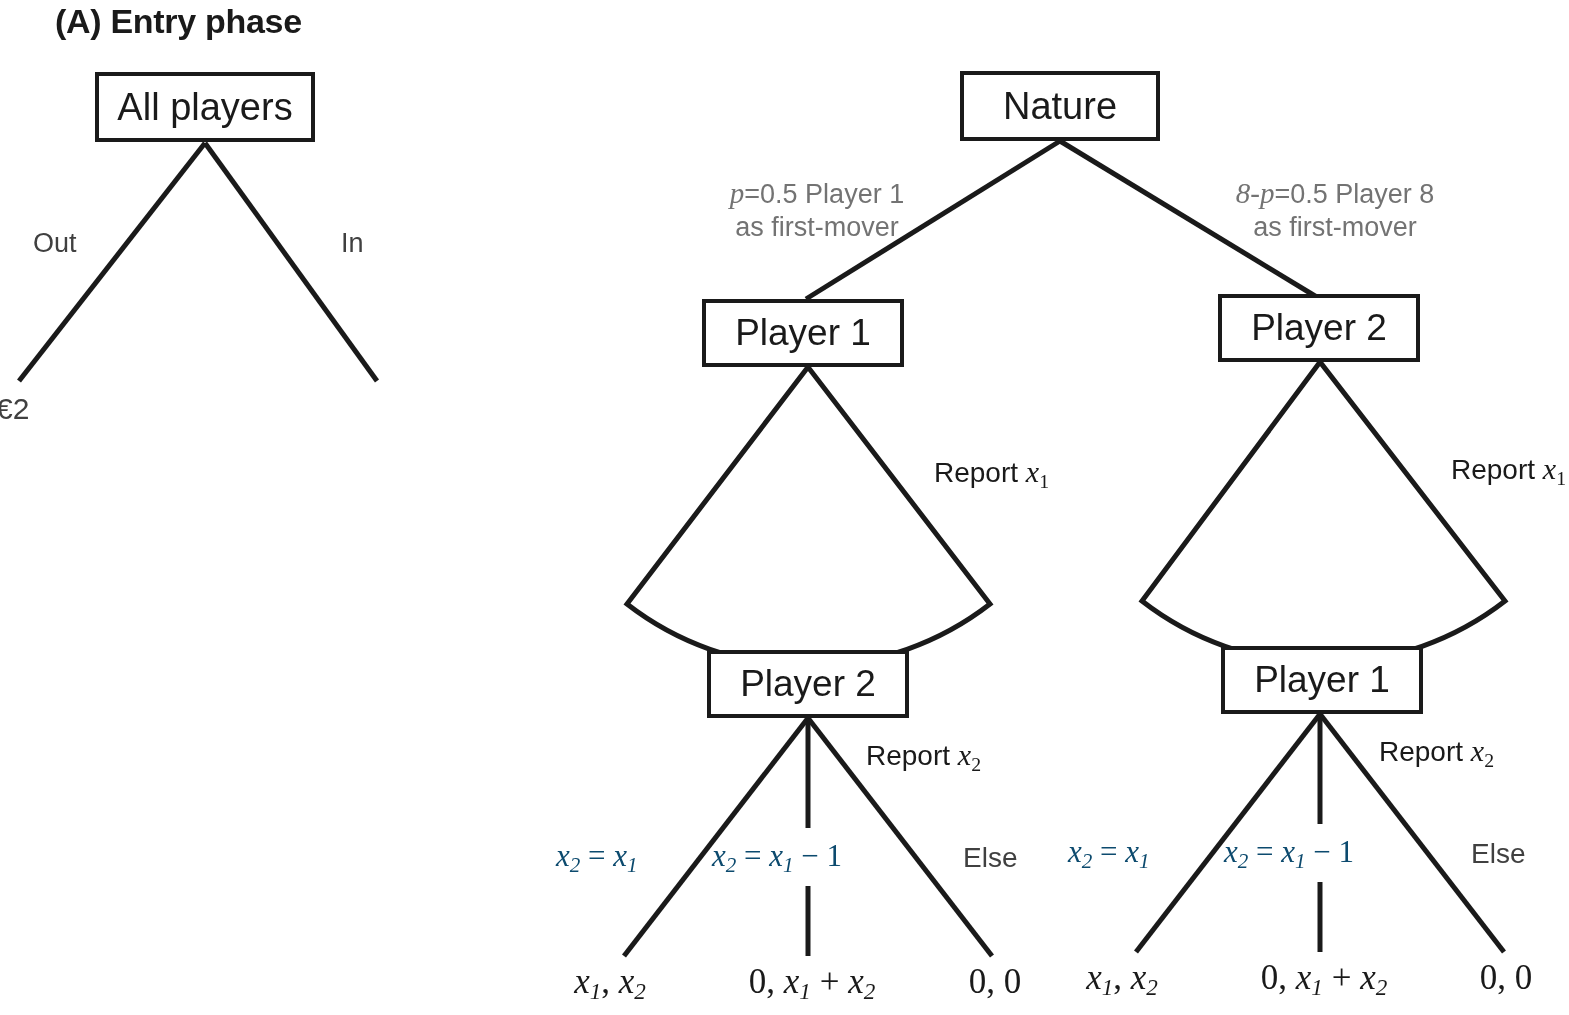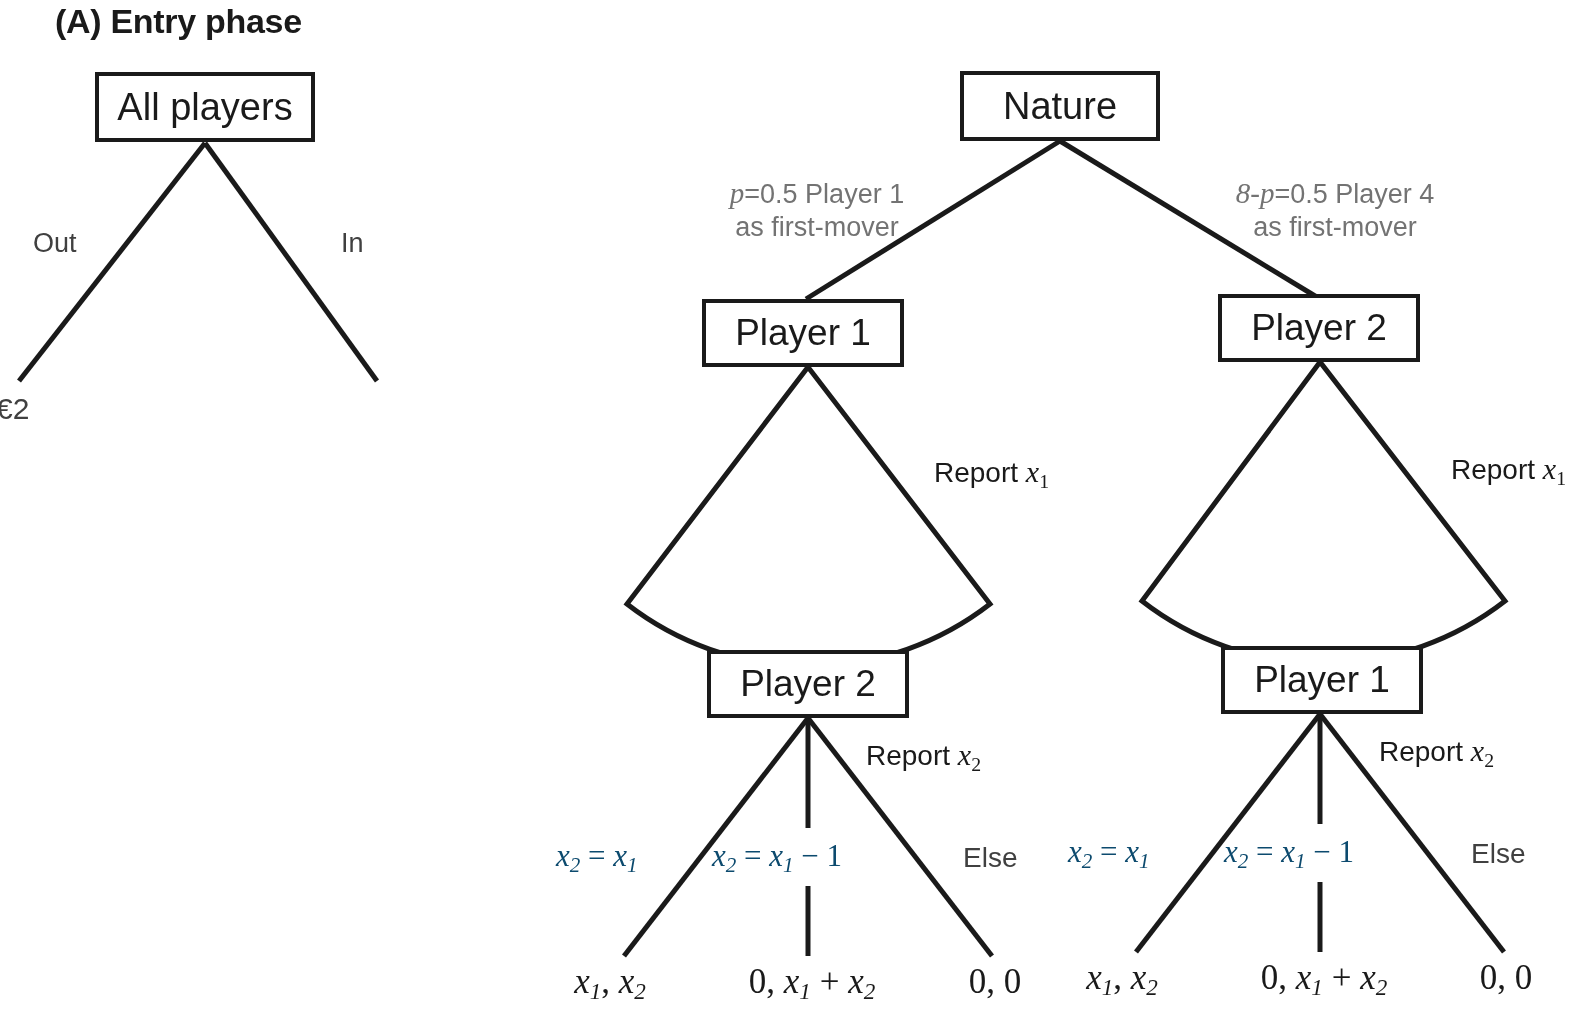--- a/index.html
+++ b/index.html
@@ -173,21 +173,21 @@
 
 
   <div class="nodebox" style="left:960px; top:71px; width:200px; height:70px; font-size:38px;">Nature</div>
 
   <div class="prob" style="left:712px; top:176px; width:210px;">
     <span><em>p</em><span>=0.5 Player 1</span></span><br>
     <span>as first-mover</span>
   </div>
 
   <div class="prob" style="left:1222px; top:176px; width:226px;">
-    <span><em>8-p</em><span>=0.5 Player 4</span></span><br>
+    <span><em>8-p</em><span>=0.5 Player 8</span></span><br>
     <span>as first-mover</span>
   </div>
 
   <div class="nodebox" style="left:702px; top:299px; width:202px; height:68px; font-size:37px;">Player 1</div>
 
   <div class="nodebox" style="left:707px; top:650px; width:202px; height:68px; font-size:37px;">Player 2</div>
 
   <div class="rep" style="left:934px; top:455px;">
     <span>Report</span>
     <span class="mv"><span>x</span><sub>1</sub></span>

